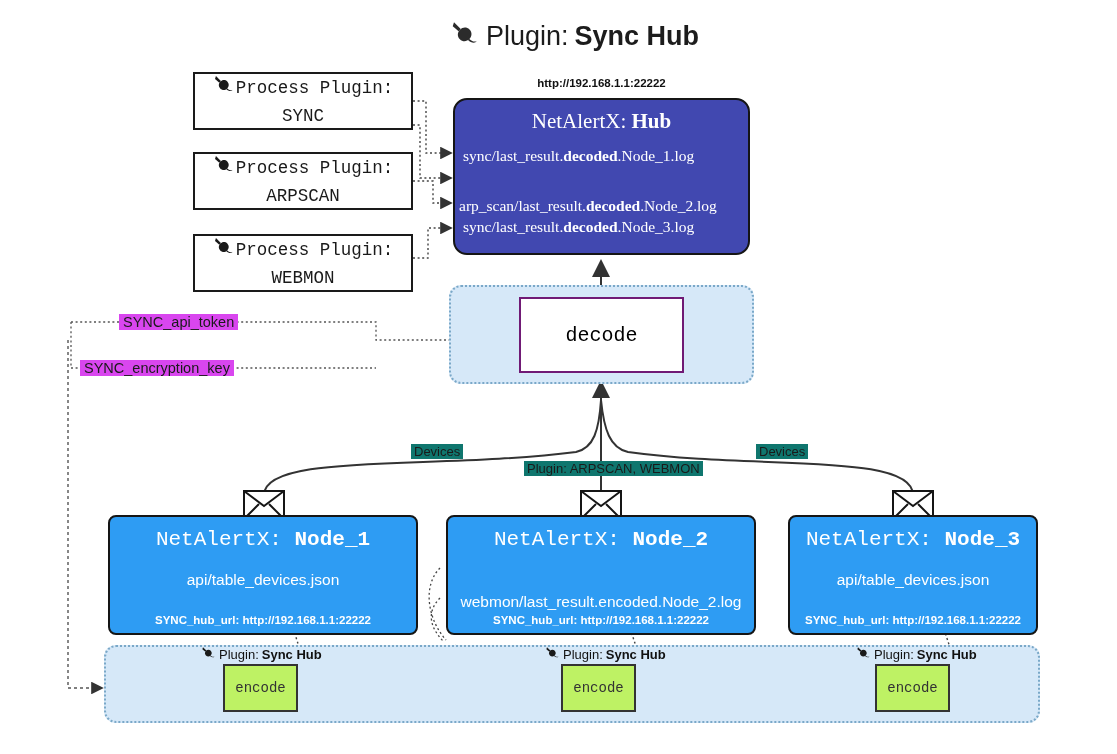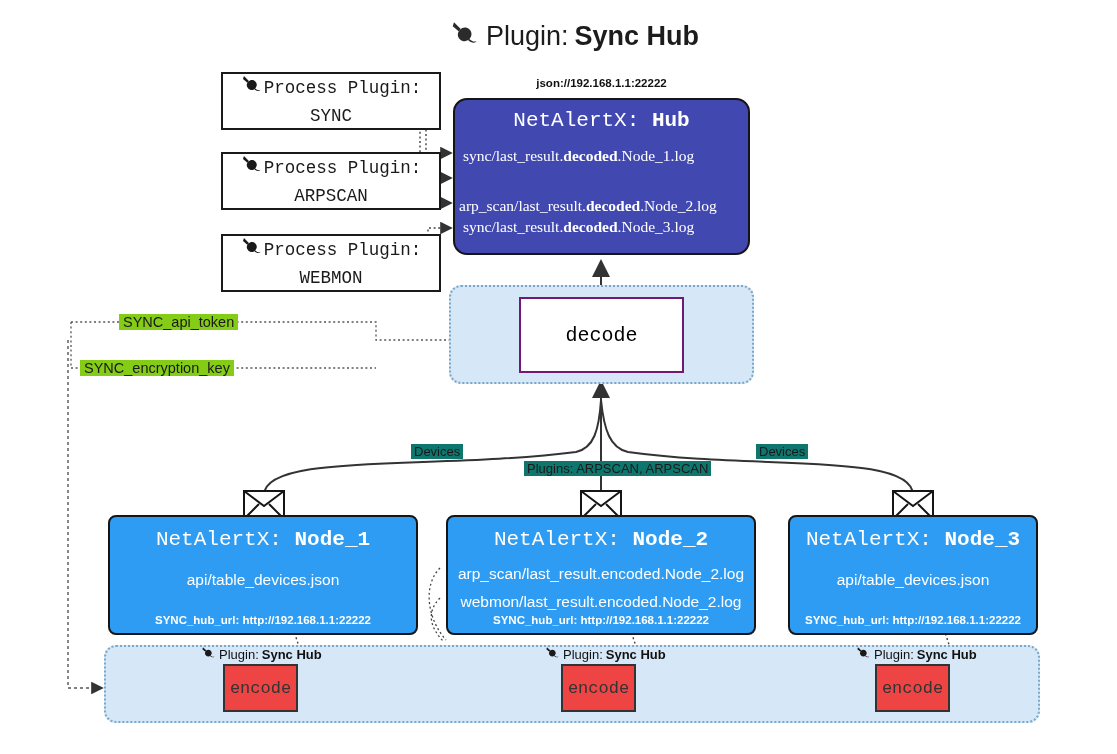--- a/index.html
+++ b/index.html
@@ -13,29 +13,29 @@
   
   #title{top:18px;left:0;width:1117px;text-align:center;font-size:27px;color:#1c1c1c;
          display:flex;align-items:center;justify-content:center;gap:6px;}
   #title .t-light{font-weight:400;}
   #title .t-bold{font-weight:700;}
   .plug{display:inline-block;vertical-align:middle;}
 
   
   .procbox{background:#fff;border:2px solid #1a1a1a;display:flex;flex-direction:column;
            align-items:center;justify-content:center;
-           font-family:"Liberation Mono",monospace;font-size:17.5px;color:#1a1a1a;line-height:1.45;margin-left:28px;}
+           font-family:"Liberation Mono",monospace;font-size:17.5px;color:#1a1a1a;line-height:1.45;}
   .procbox .row1{display:flex;align-items:center;gap:1px;white-space:nowrap;}
   .procbox .row2{white-space:nowrap;}
 
   
   #hub{left:437px;top:98px;width:297px;height:157px;background:#4148b0;border:2px solid #151515;
        border-radius:14px;}
   #hub .hubtitle{position:absolute;top:9px;left:0;width:100%;text-align:center;
-       font-family:Liberation Mono, monospace;font-size:21px;color:#ffffff;}
+       font-family:Liberation Serif, serif;font-size:21px;color:#ffffff;}
   #hub .hubtitle b{font-weight:700;}
   .hubline{position:absolute;left:8px;width:290px;color:#ffffff;font-size:15.5px;
            white-space:nowrap;font-family:Liberation Serif, serif;}
   .hubline b{font-weight:700;}
   #hubUrl{left:437px;top:77px;width:297px;text-align:center;font-size:11.5px;font-weight:600;color:#111;}
 
   
   #decodeWrap{left:433px;top:285px;width:305px;height:99px;background:#d6e8f8;
               border:2px dotted #7aa8c8;border-radius:12px;}
   #decodeBox{left:503px;top:297px;width:165px;height:76px;background:#ffffff;border:2px solid #701a75;
@@ -50,28 +50,28 @@
   .nline{position:absolute;left:0;width:100%;text-align:center;color:#ffffff;font-size:15.5px;
          white-space:nowrap;}
   .nfoot{position:absolute;left:0;bottom:7px;width:100%;text-align:center;color:#ffffff;
          font-size:11.5px;font-weight:600;white-space:nowrap;}
 
   
   .envelope{width:42px;height:30px;}
 
   
   .encwrap{background:#d6e8f8;border:2px dotted #7aa8c8;border-radius:12px;}
-  .encbox{background:#ef4444;border:2px solid #333;display:flex;align-items:center;justify-content:center;
-          font-family:"Liberation Mono",monospace;font-size:17px;color:#333;}
+  .encbox{background:#bef264;border:2px solid #333;display:flex;align-items:center;justify-content:center;
+          font-family:"Liberation Mono",monospace;font-size:14px;color:#333;}
   .enclabel{display:flex;align-items:center;gap:3px;font-size:13px;color:#111;white-space:nowrap;}
   .enclabel .lb{font-weight:700;}
 
   
   .edgelabel{font-size:13px;color:#1a1a1a;background:#0f766e;padding:0 3px;white-space:nowrap;}
-  .tokenlabel{font-size:14.5px;color:#1a1a1a;background:#84cc16;padding:0 4px;white-space:nowrap;}
+  .tokenlabel{font-size:14.5px;color:#1a1a1a;background:#d946ef;padding:0 4px;white-space:nowrap;}
 </style>
 </head>
 <body>
 
 <div id="stage">
 
   <svg id="wires" viewBox="0 0 1117 754">
     <defs>
       <marker id="ah" markerWidth="9" markerHeight="9" refX="7" refY="4.5" orient="auto">
         <path d="M0,0 L9,4.5 L0,9 z" fill="#333"></path>
@@ -168,21 +168,21 @@
           <path d="M8.0,9.3 C10.2,7.1 13.4,7.0 15.6,9.2 C17.8,11.4 17.7,14.6 15.5,16.8 C13.3,19.0 10.1,19.1 7.9,16.9 C5.7,14.7 5.8,11.5 8.0,9.3 z"></path>
           <path d="M15.0,16.4 C17.3,18.8 20.2,19.6 21.6,18.2 C20.2,20.5 17.0,20.1 14.4,17.5 z"></path>
         </g>
           </svg>
       </span>
       <span>Process Plugin:</span>
     </div>
     <div class="row2">WEBMON</div>
   </div>
 
-  <div id="hubUrl" class="abs">json://192.168.1.1:22222</div>
+  <div id="hubUrl" class="abs">http://192.168.1.1:22222</div>
 
   <div id="hub" class="abs">
     <div class="hubtitle">
       <span>NetAlertX: </span><b>Hub</b>
     </div>
     <div class="hubline" style="top:47px;">
       <span>sync/last_result.</span><b>decoded</b><span>.Node_1.log</span>
     </div>
     <div class="hubline" style="top:72px;margin-top:46px;">
       <span>sync/last_result.</span><b>decoded</b><span>.Node_3.log</span>
@@ -193,21 +193,21 @@
   </div>
 
   <div id="decodeWrap" class="abs"></div>
   <div id="decodeBox" class="abs">decode</div>
 
   <div class="abs tokenlabel" style="left:103px;top:314px;">SYNC_api_token</div>
   <div class="abs tokenlabel" style="left:64px;top:360px;">SYNC_encryption_key</div>
 
   <div class="abs edgelabel" style="left:395px;top:444px;">Devices</div>
   <div class="abs edgelabel" style="left:740px;top:444px;">Devices</div>
-  <div class="abs edgelabel" style="left:508px;top:461px;">Plugins: ARPSCAN, ARPSCAN</div>
+  <div class="abs edgelabel" style="left:508px;top:461px;">Plugin: ARPSCAN, WEBMON</div>
 
   <div class="abs" style="left:227px;top:490px;">
     <svg class="envelope" viewBox="0 0 42 30">
       <rect x="1" y="1" width="40" height="28" fill="#fff" stroke="#151515" stroke-width="2"></rect>
       <path d="M1,1 L21,16 L41,1" fill="none" stroke="#151515" stroke-width="2"></path>
       <path d="M1,29 L16,14 M41,29 L26,14" fill="none" stroke="#151515" stroke-width="2"></path>
     </svg>
   </div>
   <div class="abs" style="left:564px;top:490px;">
     <svg class="envelope" viewBox="0 0 42 30">
@@ -229,21 +229,20 @@
       <span>NetAlertX: </span><b>Node_1</b>
     </div>
     <div class="nline" style="top:54px;">api/table_devices.json</div>
     <div class="nfoot">SYNC_hub_url: http://192.168.1.1:22222</div>
   </div>
 
   <div class="abs node" style="left:430px;top:515px;width:310px;height:120px;">
     <div class="ntitle">
       <span>NetAlertX: </span><b>Node_2</b>
     </div>
-    <div class="nline" style="top:48px;">arp_scan/last_result.encoded.Node_2.log</div>
     <div class="nline" style="top:76px;">webmon/last_result.encoded.Node_2.log</div>
     <div class="nfoot">SYNC_hub_url: http://192.168.1.1:22222</div>
   </div>
 
   <div class="abs node" style="left:772px;top:515px;width:250px;height:120px;">
     <div class="ntitle">
       <span>NetAlertX: </span><b>Node_3</b>
     </div>
     <div class="nline" style="top:54px;">api/table_devices.json</div>
     <div class="nfoot">SYNC_hub_url: http://192.168.1.1:22222</div>

